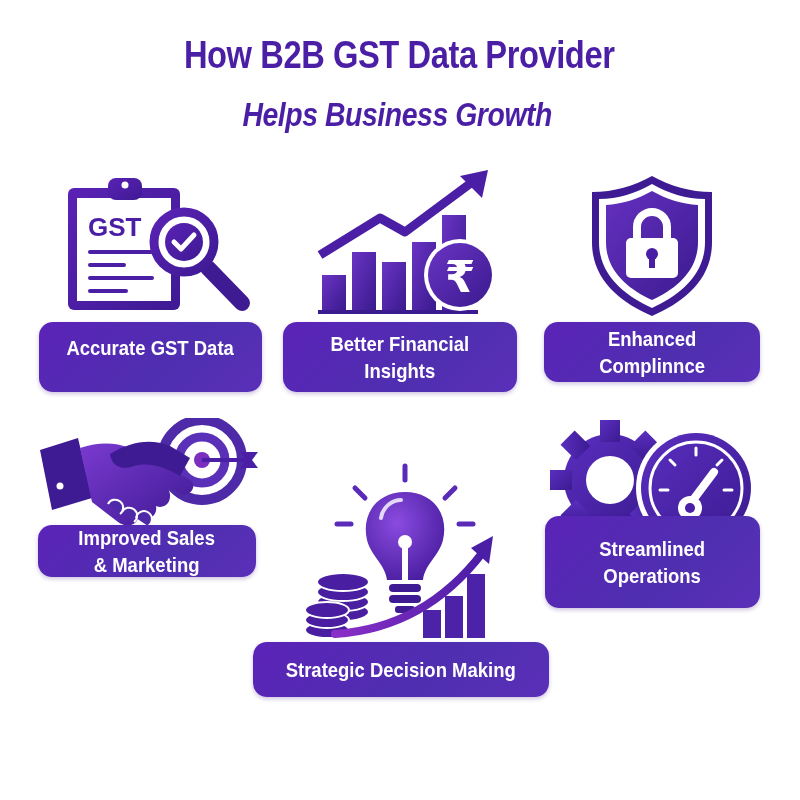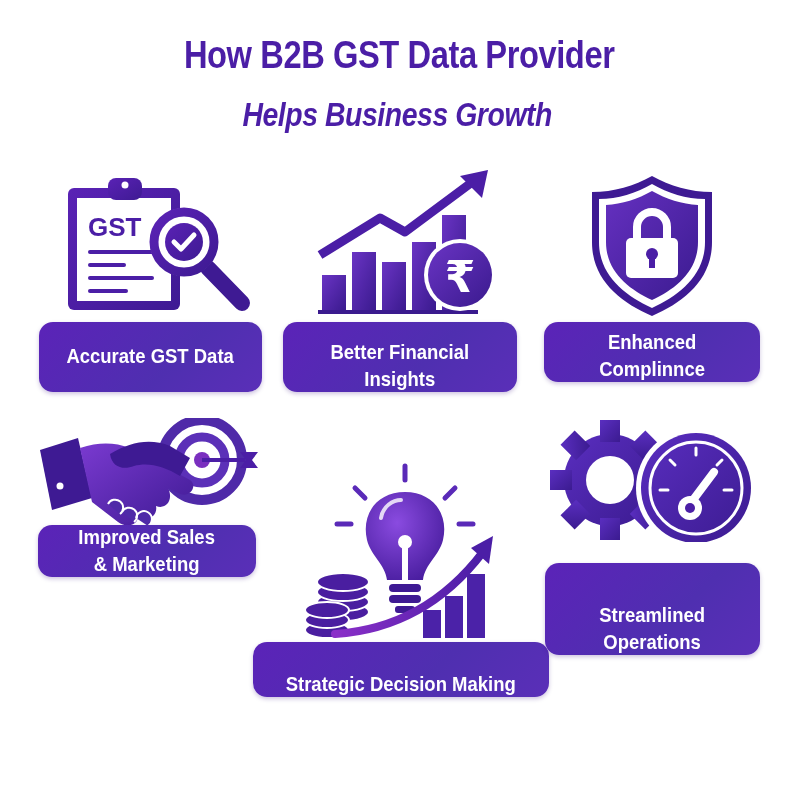--- a/index.html
+++ b/index.html
@@ -4,21 +4,21 @@
 <style>
   * { box-sizing: border-box; margin: 0; padding: 0; }
   html, body { width: 800px; height: 800px; background: #ffffff; overflow: hidden; }
   body { position: relative; font-family: "Liberation Sans", sans-serif; }
   .title { position: absolute; left: 0; width: 800px; text-align: center; color: #4b1ea6; font-weight: bold; letter-spacing: -0.5px; }
   .t1 { top: 34px; font-size: 38px; transform: scaleX(0.86); transform-origin: 394px 0; }
   .t2 { top: 96px; font-size: 33px; font-style: italic; transform: scaleX(0.86); transform-origin: 380px 0; }
   .icon { position: absolute; }
   .label {
     position: absolute; border-radius: 14px; color: #fff; font-weight: bold;
-    display: flex; align-items: flex-end; justify-content: center; text-align: center;
+    display: flex; align-items: center; justify-content: center; text-align: center;
     font-size: 21px; line-height: 27px; padding: 0 8px;
     background: linear-gradient(135deg, #5b23b8 0%, #4f2fb0 60%, #5a2fb8 100%);
     box-shadow: 0 2px 4px rgba(60,20,130,0.25);
   }
   .label span { display: inline-block; transform: scaleX(0.88); white-space: pre-line; }
 </style>
 </head>
 <body>
 
 <div class="title t1">How B2B GST Data Provider</div>
@@ -41,21 +41,21 @@
     <line x1="30" y1="95" x2="64" y2="95"></line>
     <line x1="30" y1="108" x2="92" y2="108"></line>
     <line x1="30" y1="121" x2="66" y2="121"></line>
   </g>
   <line x1="148" y1="98" x2="182" y2="133" stroke="#3e1a93" stroke-width="16" stroke-linecap="round"></line>
   <circle cx="124" cy="72" r="34" fill="#fff"></circle>
   <circle cx="124" cy="72" r="30" fill="none" stroke="url(#g1)" stroke-width="9"></circle>
   <circle cx="124" cy="72" r="19" fill="url(#g1)"></circle>
   <polyline points="114,72 121,79 134,65" fill="none" stroke="#fff" stroke-width="5" stroke-linecap="round" stroke-linejoin="round"></polyline>
 </svg>
-<div class="label" style="left:39px;top:322px;width:223px;height:70px;align-items:flex-start;padding-top:20px">
+<div class="label" style="left:39px;top:322px;width:223px;height:70px;align-items:flex-start;padding-top:12px">
   <span>Accurate GST Data</span>
 </div>
 
 <svg class="icon" style="left:310px;top:170px" width="200" height="150" viewBox="0 0 200 150">
   <defs>
     <linearGradient id="g2" x1="0" y1="0" x2="1" y2="1">
         <stop offset="0" stop-color="#6a34c4"></stop>
         <stop offset="1" stop-color="#3a1a8e"></stop>
       </linearGradient>
   </defs>
@@ -192,16 +192,16 @@
     <line x1="112" y1="72" x2="120" y2="72"></line>
     <line x1="176" y1="72" x2="184" y2="72"></line>
     <line x1="122" y1="42" x2="127" y2="47"></line>
     <line x1="148" y1="30" x2="148" y2="37"></line>
     <line x1="174" y1="42" x2="169" y2="47"></line>
   </g>
   <line x1="142" y1="86" x2="166" y2="54" stroke="#fff" stroke-width="8" stroke-linecap="round"></line>
   <circle cx="142" cy="90" r="12" fill="#fff"></circle>
   <circle cx="142" cy="90" r="5" fill="#4b1ea6"></circle>
 </svg>
-<div class="label" style="left:545px;top:563px;width:215px;height:92px">
+<div class="label" style="left:545px;top:516px;width:215px;height:92px">
   <span>Streamlined
 Operations</span>
 </div>
 
 </body></html>

